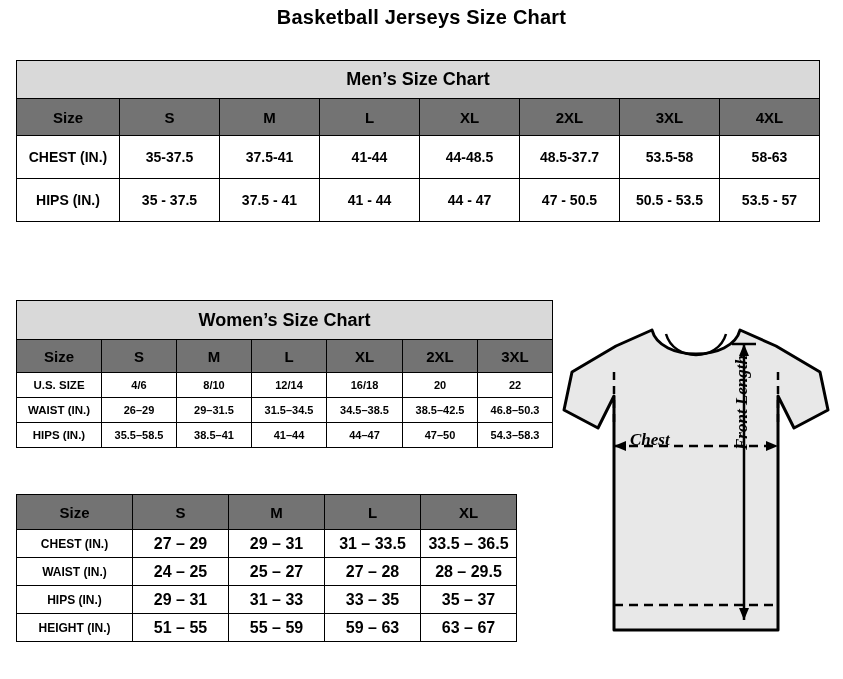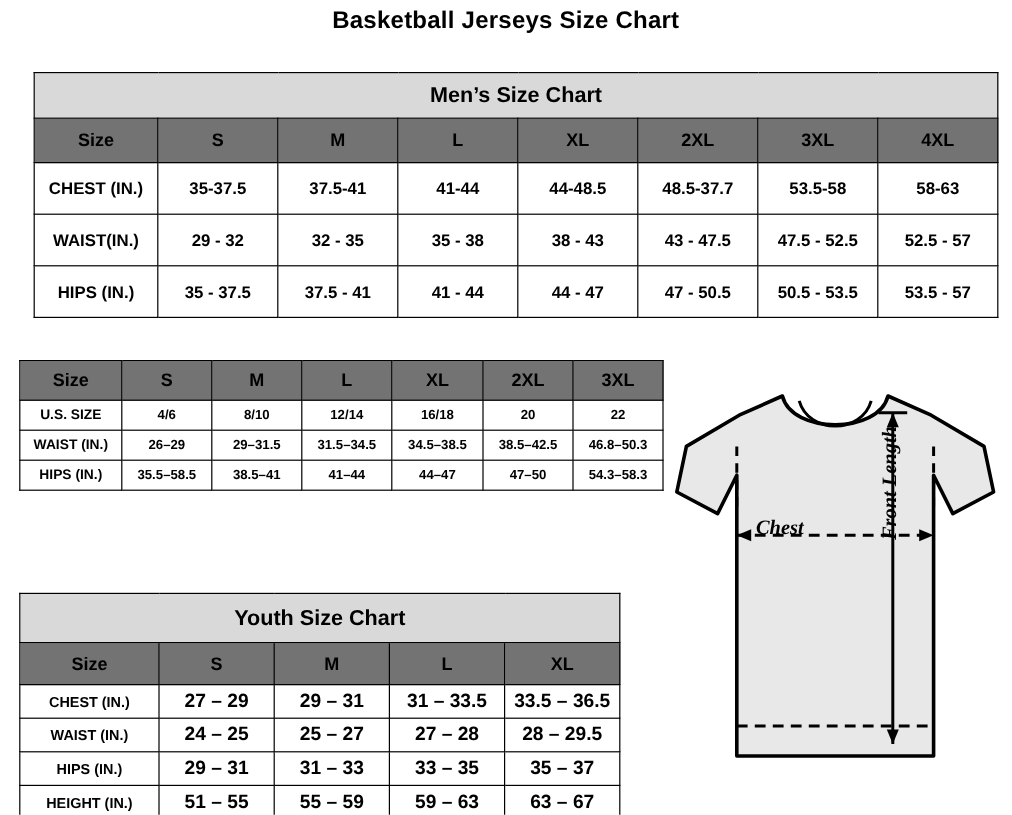--- a/index.html
+++ b/index.html
@@ -57,21 +57,20 @@
   .rowlabel {
     font-size: 13px;
   }
 
   
   #mens-chart {
     position: absolute;
     left: 16px;
     top: 60px;
     width: 803px;
-    margin-left: 12px;
   }
   #mens-chart td { height: 42px; font-size: 14px; }
   #mens-chart .caption-cell { height: 37px; font-size: 18px; }
   #mens-chart .hdr-cell { height: 36px; font-size: 15px; }
   #mens-chart .rowlabel { font-size: 14px; }
 
   
   #womens-chart {
     position: absolute;
     left: 16px;
@@ -162,30 +161,20 @@
         <td class="rowlabel">CHEST (IN.)</td>
         <td>35-37.5</td>
         <td>37.5-41</td>
         <td>41-44</td>
         <td>44-48.5</td>
         <td>48.5-37.7</td>
         <td>53.5-58</td>
         <td>58-63</td>
       </tr>
       <tr>
-        <td class="rowlabel">WAIST(IN.)</td>
-        <td>29 - 32</td>
-        <td>32 - 35</td>
-        <td>35 - 38</td>
-        <td>38 - 43</td>
-        <td>43 - 47.5</td>
-        <td>47.5 - 52.5</td>
-        <td>52.5 - 57</td>
-      </tr>
-      <tr>
         <td class="rowlabel">HIPS (IN.)</td>
         <td>35 - 37.5</td>
         <td>37.5 - 41</td>
         <td>41 - 44</td>
         <td>44 - 47</td>
         <td>47 - 50.5</td>
         <td>50.5 - 53.5</td>
         <td>53.5 - 57</td>
       </tr>
     </tbody>
@@ -195,20 +184,23 @@
     <colgroup>
       <col style="width:85px">
         <col style="width:75px">
         <col style="width:75px">
         <col style="width:75px">
       <col style="width:76px">
         <col style="width:75px">
         <col style="width:75px">
     </colgroup>
     <tbody>
+      <tr>
+        <td class="caption-cell" colspan="7">Women’s Size Chart</td>
+      </tr>
       <tr>
         <td class="hdr-cell">Size</td>
         <td class="hdr-cell">S</td>
         <td class="hdr-cell">M</td>
         <td class="hdr-cell">L</td>
         <td class="hdr-cell">XL</td>
         <td class="hdr-cell">2XL</td>
         <td class="hdr-cell">3XL</td>
       </tr>
       <tr>
@@ -243,23 +235,20 @@
 
   <table class="chart" id="youth-chart">
     <colgroup>
       <col style="width:116px">
         <col style="width:96px">
         <col style="width:96px">
         <col style="width:96px">
         <col style="width:96px">
     </colgroup>
     <tbody>
-      <tr>
-        <td class="caption-cell" colspan="5">Youth Size Chart</td>
-      </tr>
       <tr>
         <td class="hdr-cell">Size</td>
         <td class="hdr-cell">S</td>
         <td class="hdr-cell">M</td>
         <td class="hdr-cell">L</td>
         <td class="hdr-cell">XL</td>
       </tr>
       <tr>
         <td class="rowlabel">CHEST (IN.)</td>
         <td>27 – 29</td>

